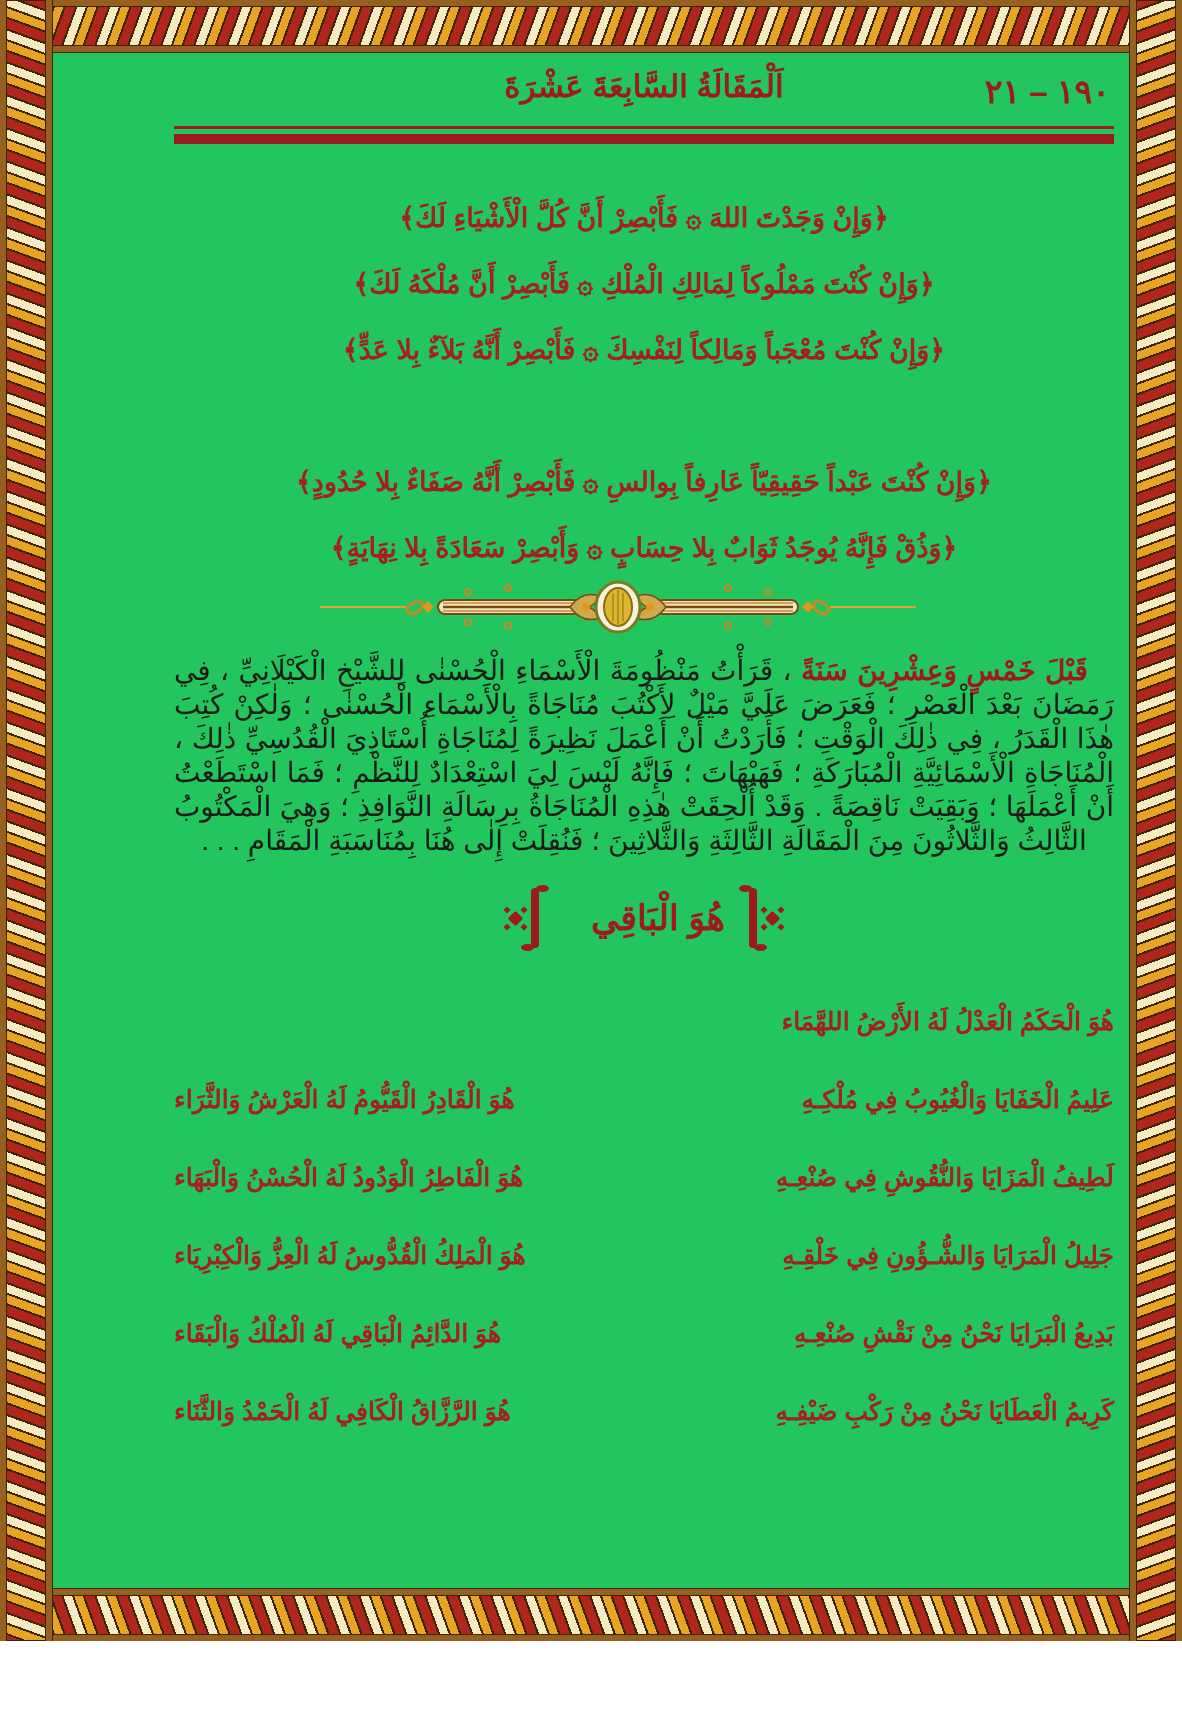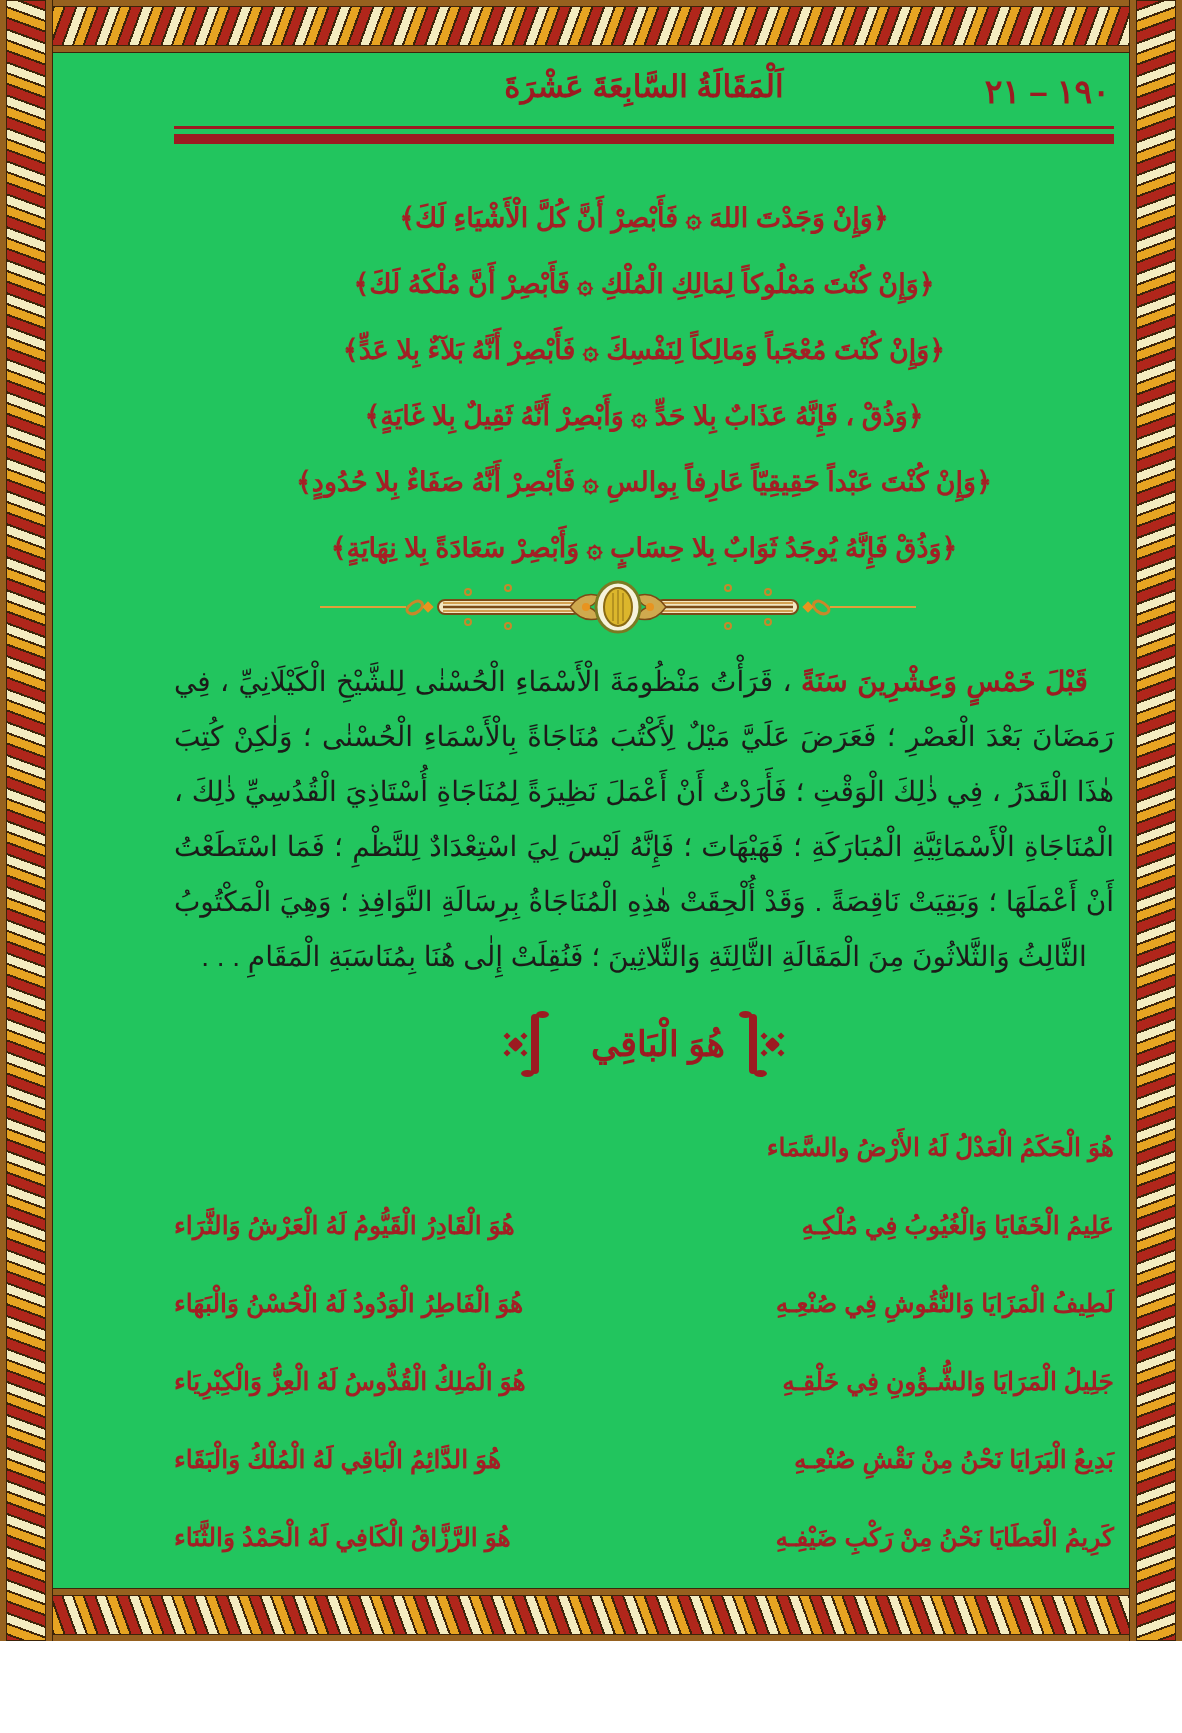--- a/index.html
+++ b/index.html
@@ -36,21 +36,21 @@
     display:flex;align-items:center;justify-content:center;background:#fbfaf5;
     font-size:23px;font-weight:bold;color:#a32025;
     box-shadow:36px 0 0 -21px #a32025,-36px 0 0 -21px #a32025;}
   .vmedal::before,.vmedal::after{content:"";position:absolute;left:50%;transform:translateX(-50%);
     width:20px;height:10px;background:#a32025;}
   .vmedal::before{top:-12px;clip-path:polygon(0 100%,20% 0,50% 60%,80% 0,100% 100%);}
   .vmedal::after{bottom:-12px;clip-path:polygon(0 0,20% 100%,50% 40%,80% 100%,100% 0);}
   
   .divider-wrap{text-align:center;margin:16px 0 8px;transform:translateX(-26px);}
   
-  .intro{margin-top:14px;font-size:28px;line-height:55px;color:#1c1b19;
+  .intro{margin-top:14px;font-size:28px;line-height:34px;color:#1c1b19;
     text-align:justify;text-align-last:center;text-indent:26px;}
   .lead{color:#9c1b21;font-weight:bold;}
   
   .heading-row{display:flex;align-items:center;justify-content:center;gap:18px;margin:30px 0 34px;}
   .heading-text{font-size:35px;font-weight:bold;color:#9c1b21;padding:0 6px;margin-left:28px;}
   .h-orn{display:flex;align-items:center;gap:10px;}
   .hbar{display:inline-block;width:8px;height:60px;border-radius:4px;background:#9c1b21;position:relative;}
   .hbar::before{content:"";position:absolute;top:-3px;left:-10px;width:13px;height:7px;border-radius:50%;background:#9c1b21;}
   .hbar::after{content:"";position:absolute;bottom:-3px;right:-10px;width:13px;height:7px;border-radius:50%;background:#9c1b21;}
   .mirror{transform:scaleX(-1);}
@@ -97,21 +97,20 @@
         <div class="verse-row">
           <span class="vmedal">٢٦</span>
           <span class="verse-text">﴿وَإِنْ كُنْتَ مَمْلُوكاً لِمَالِكِ الْمُلْكِ ۞ فَأَبْصِرْ أَنَّ مُلْكَهُ لَكَ﴾</span>
         </div>
         <div class="verse-row">
           <span class="vmedal">٢٧</span>
           <span class="verse-text">﴿وَإِنْ كُنْتَ مُعْجَباً وَمَالِكاً لِنَفْسِكَ ۞ فَأَبْصِرْ أَنَّهُ بَلآءٌ بِلا عَدٍّ﴾</span>
         </div>
         <div class="verse-row">
           <span class="vmedal">٢٨</span>
-          <span class="verse-text">﴿وَذُقْ ، فَإِنَّهُ عَذَابٌ بِلا حَدٍّ ۞ وَأَبْصِرْ أَنَّهُ ثَقِيلٌ بِلا غَايَةٍ﴾</span>
         </div>
         <div class="verse-row">
           <span class="vmedal">٢٩</span>
           <span class="verse-text">﴿وَإِنْ كُنْتَ عَبْداً حَقِيقِيّاً عَارِفاً بِوالسِ ۞ فَأَبْصِرْ أَنَّهُ صَفَاءٌ بِلا حُدُودٍ﴾</span>
         </div>
         <div class="verse-row">
           <span class="vmedal">٣٠</span>
           <span class="verse-text">﴿وَذُقْ فَإِنَّهُ يُوجَدُ ثَوَابٌ بِلا حِسَابٍ ۞ وَأَبْصِرْ سَعَادَةً بِلا نِهَايَةٍ﴾</span>
         </div>
       </div>
@@ -151,21 +150,21 @@
         <span class="h-orn mirror">
           <span class="flower"></span>
           <span class="hbar"></span>
         </span>
       </div>
 
       <div class="poem">
         <div class="poem-row">
           <span class="pmedal">١</span>
           <div class="poem-line">
-            <span class="hemi">هُوَ الْحَكَمُ الْعَدْلُ لَهُ الأَرْضُ والسَّمَاء</span>
+            <span class="hemi">هُوَ الْحَكَمُ الْعَدْلُ لَهُ الأَرْضُ اللهَّمَاء</span>
           </div>
         </div>
         <div class="poem-row">
           <span class="pmedal">٢</span>
           <div class="poem-line">
             <span class="hemi">عَلِيمُ الْخَفَايَا وَالْغُيُوبُ فِي مُلْكِـهِ</span>
             <span class="hemi">هُوَ الْقَادِرُ الْقَيُّومُ لَهُ الْعَرْشُ وَالثَّرَاء</span>
           </div>
         </div>
         <div class="poem-row">

